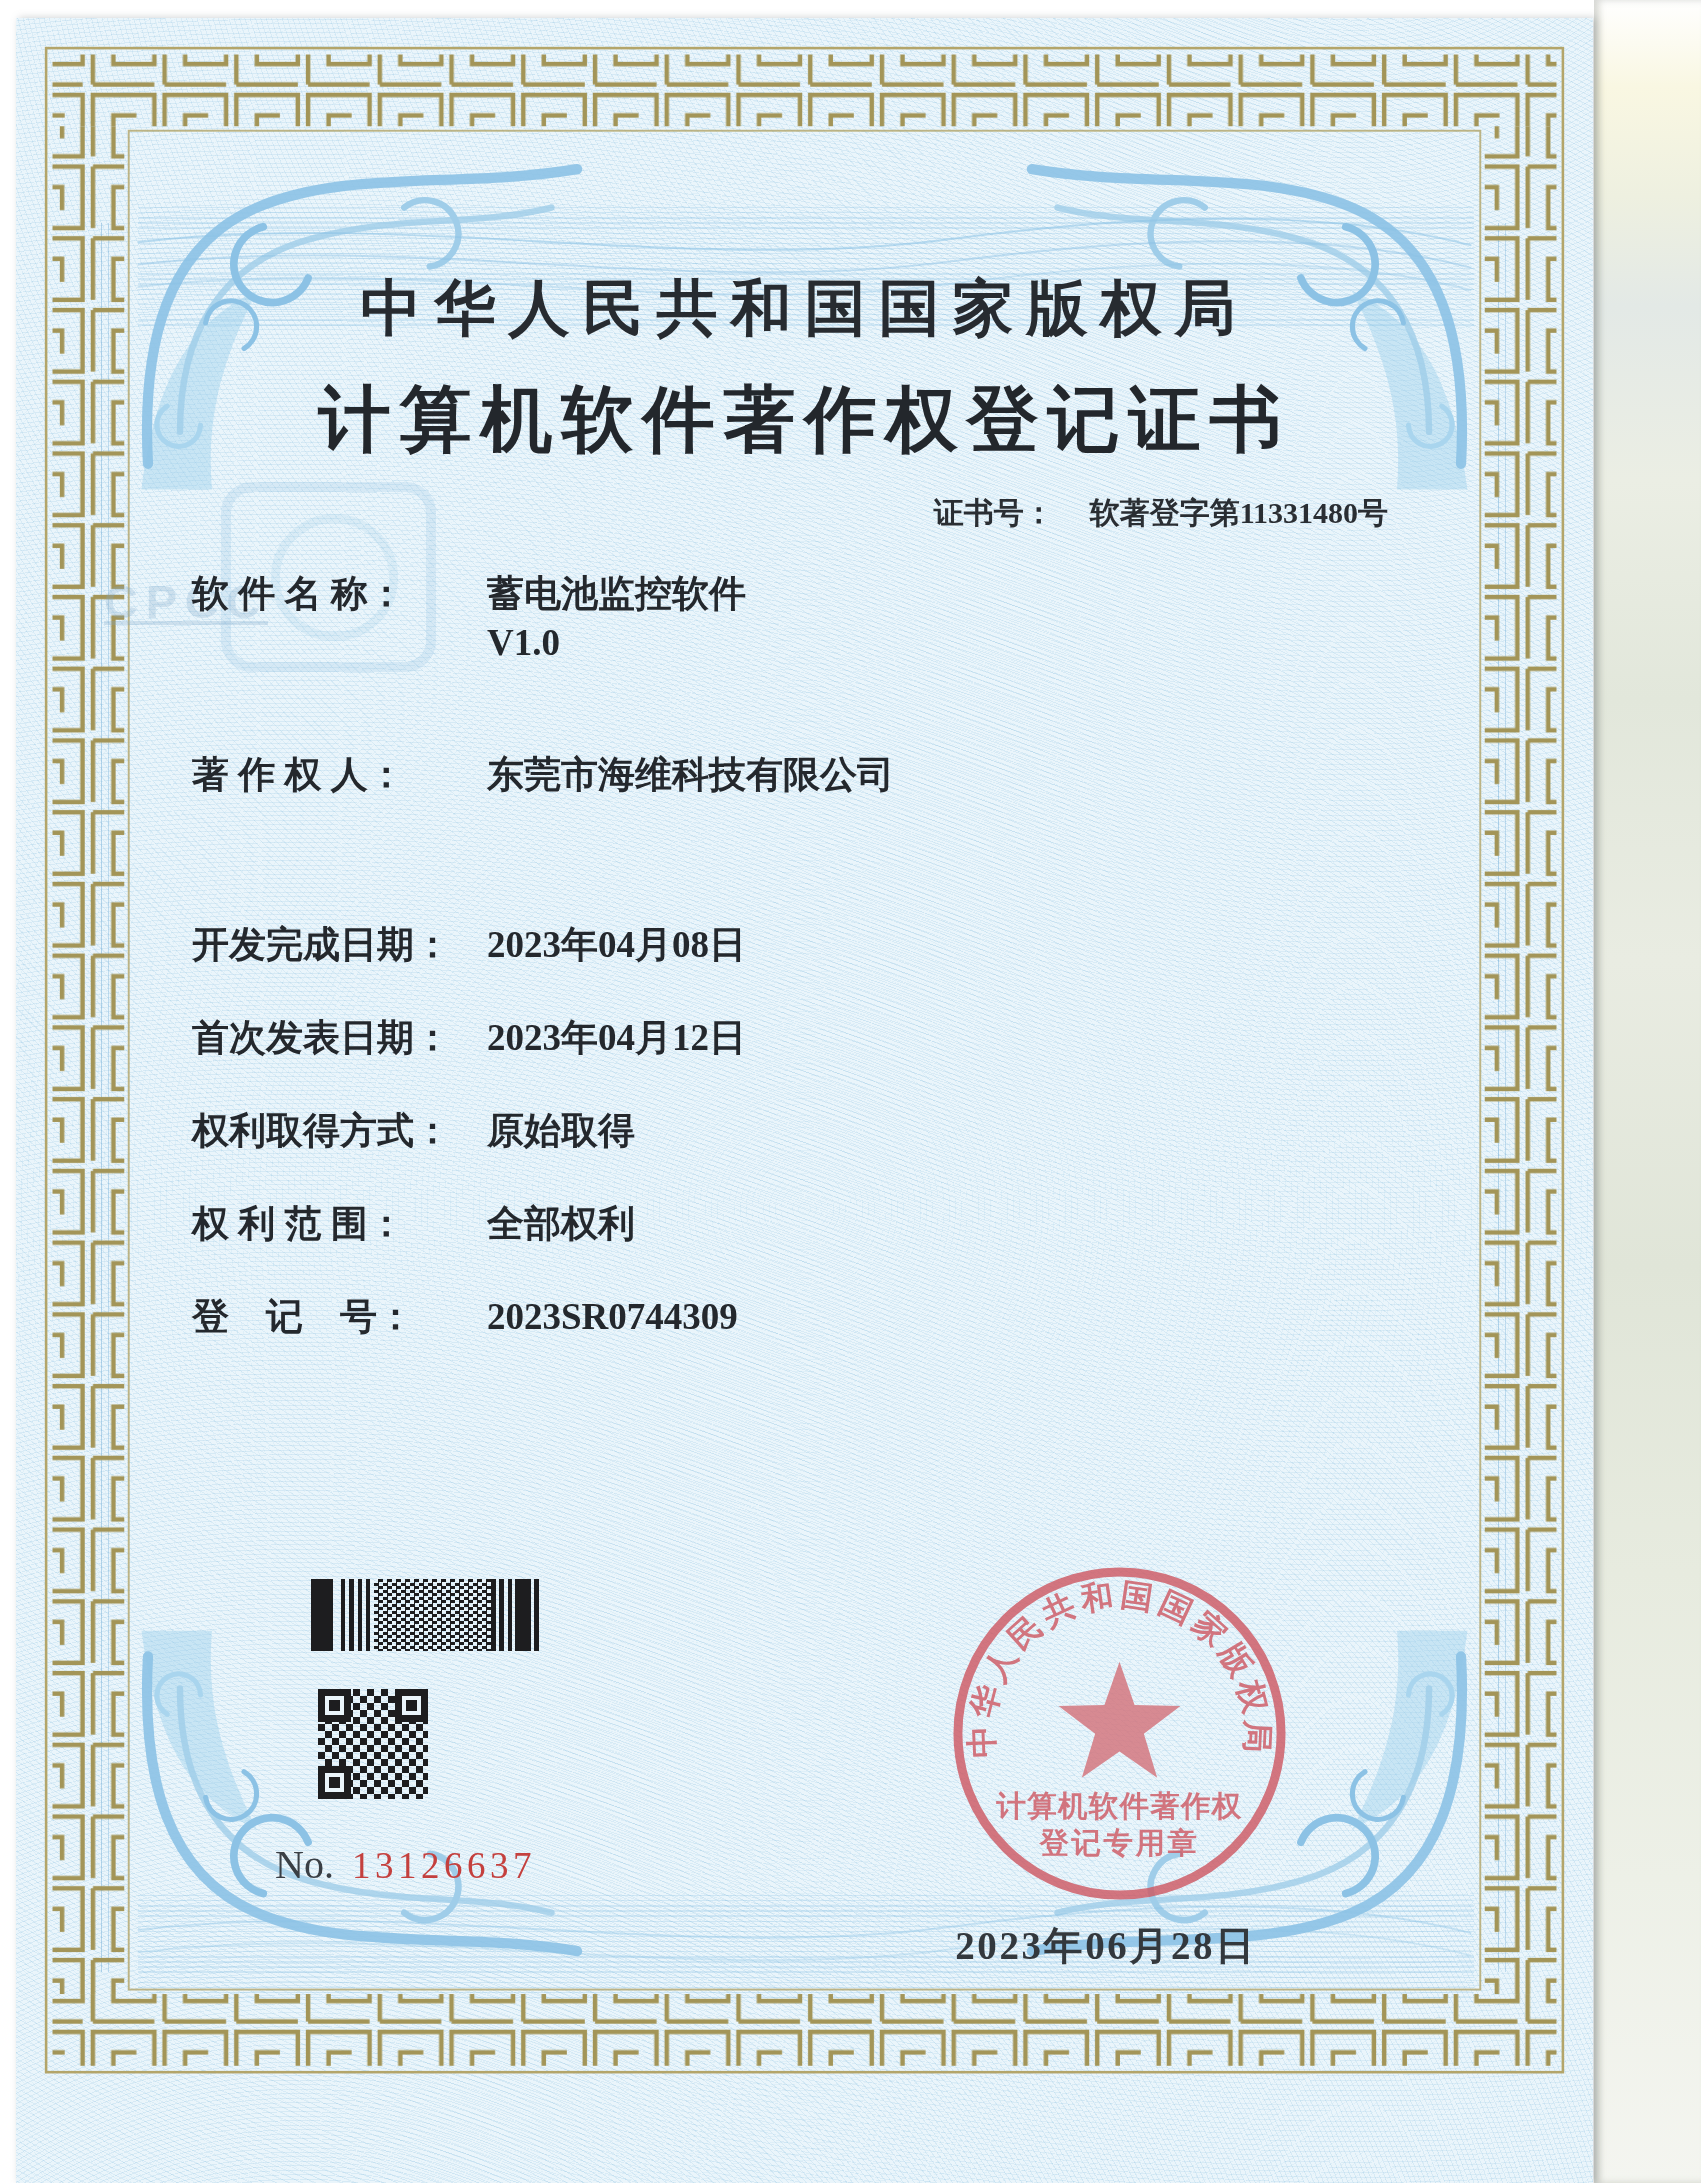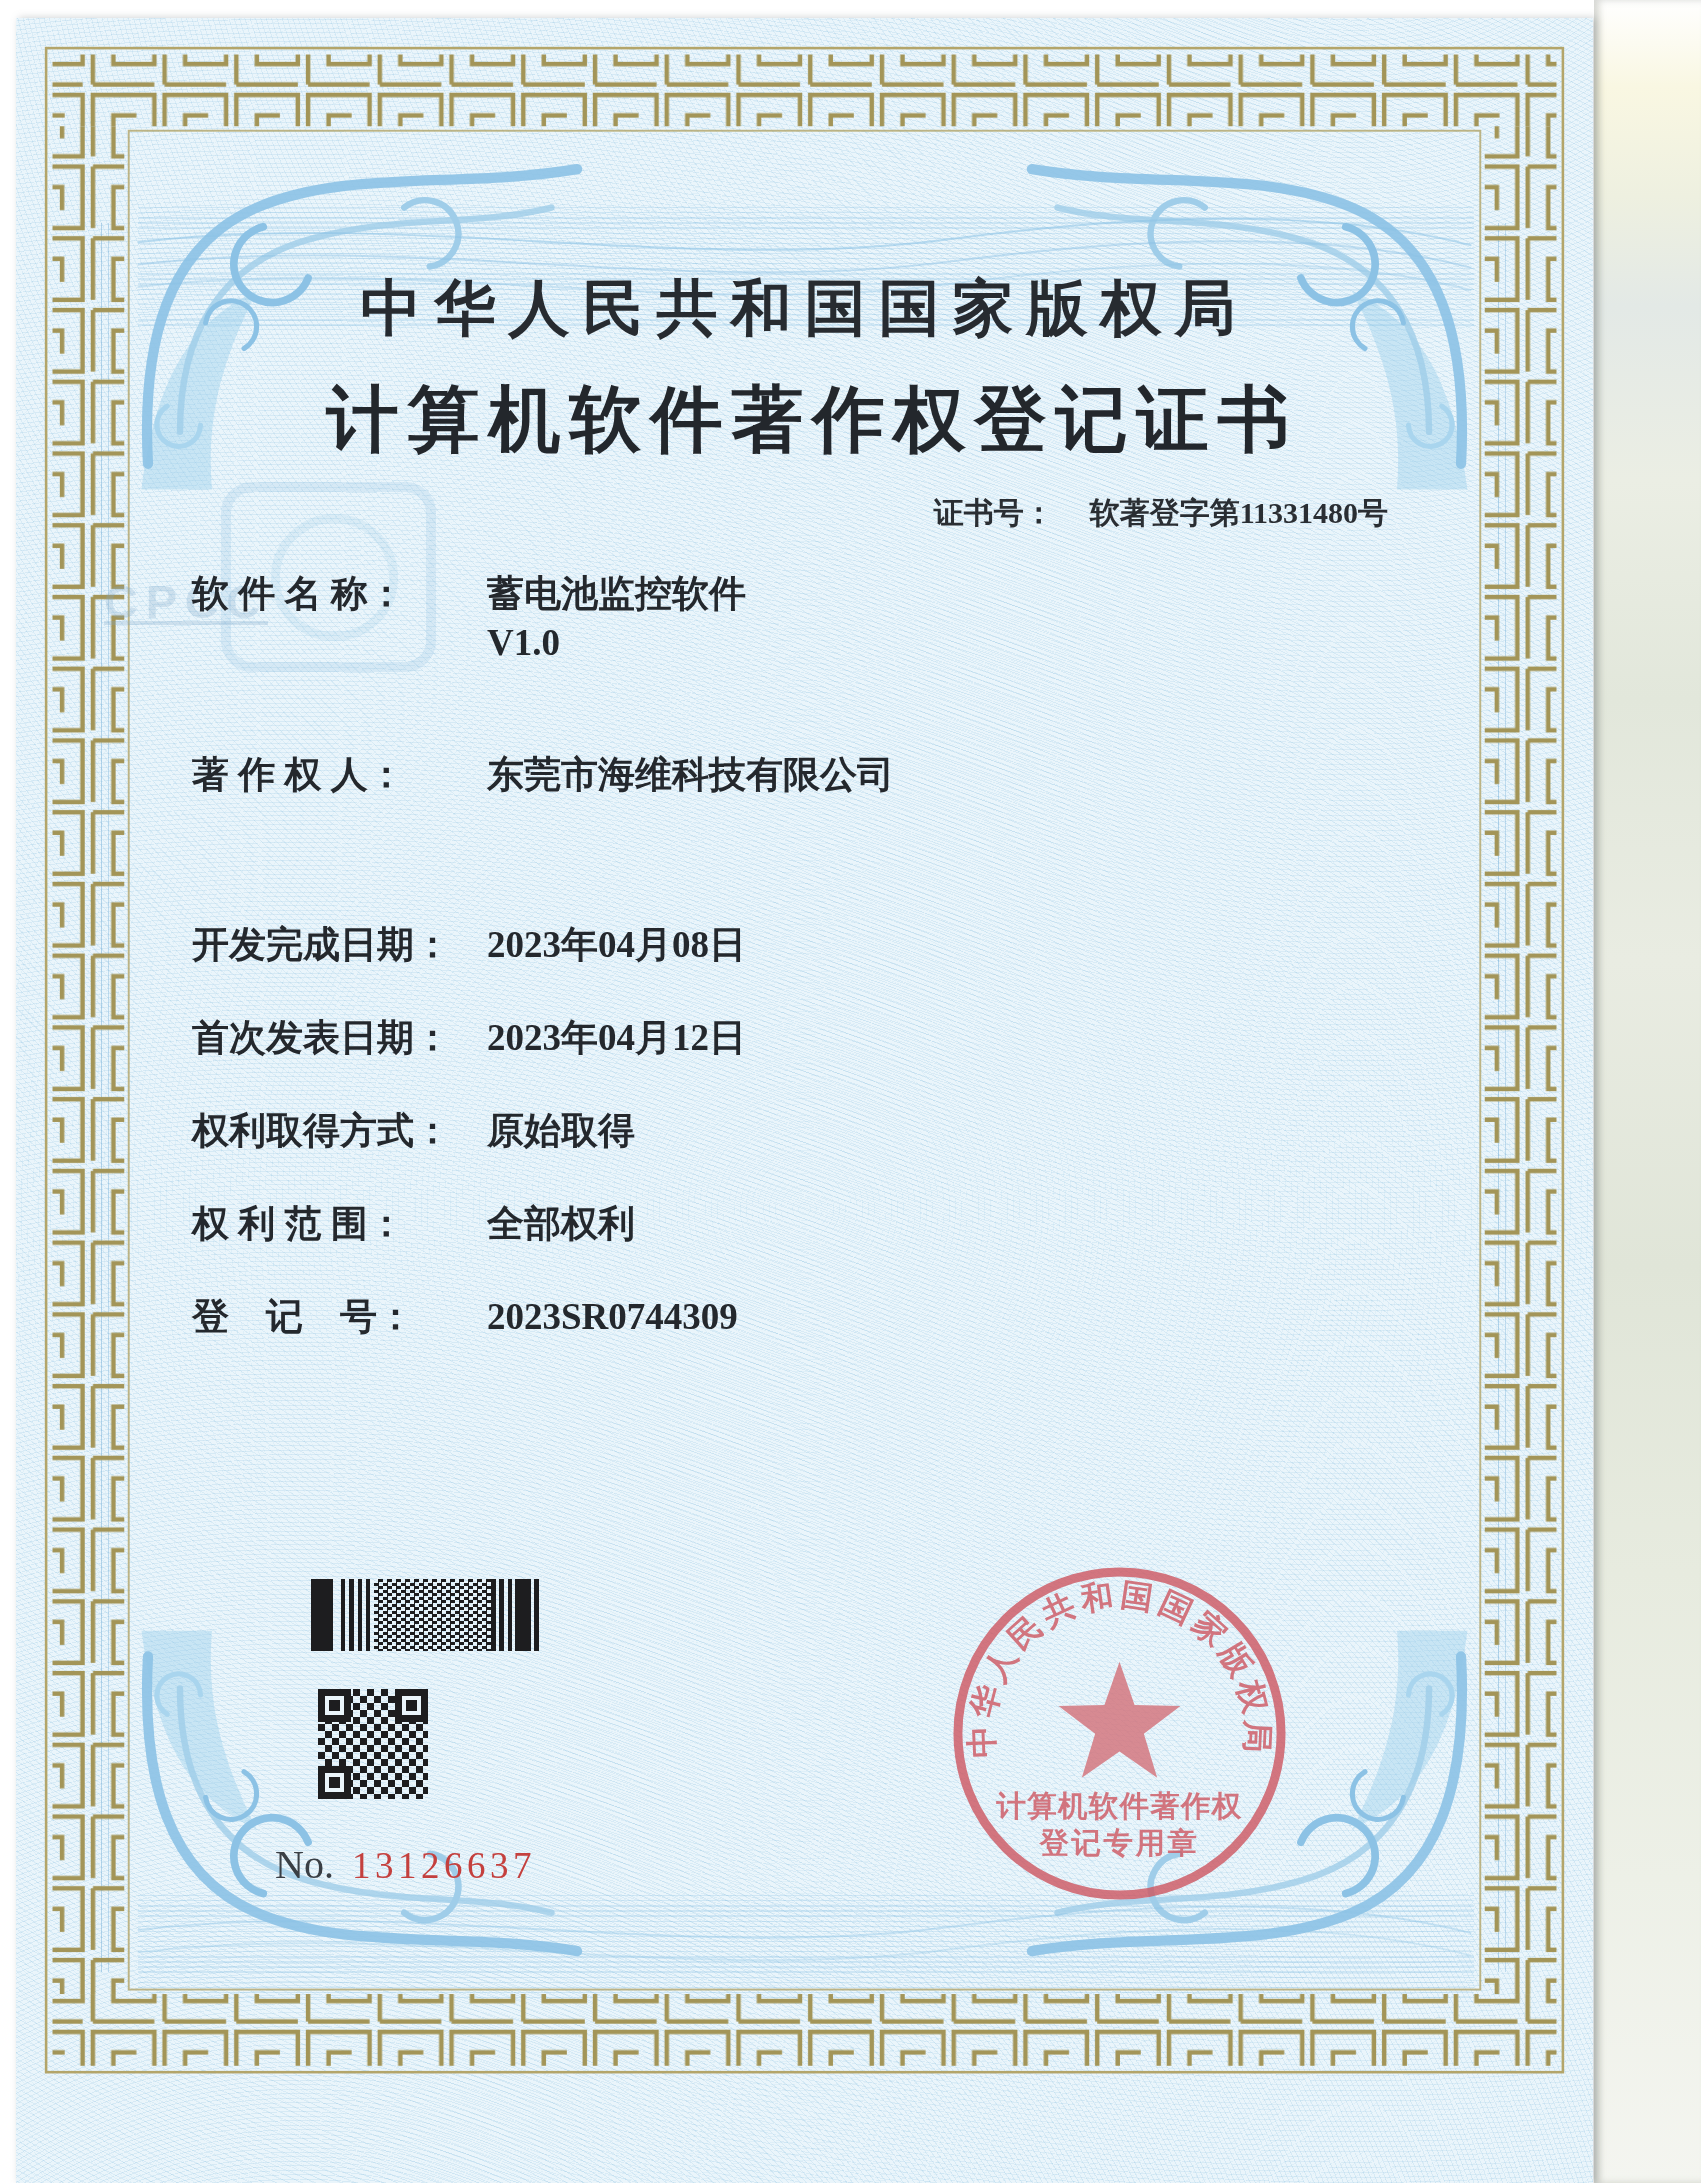--- a/index.html
+++ b/index.html
@@ -53,21 +53,21 @@
     position:absolute;left:88px;top:556px;
     font-family:"Liberation Sans","DejaVu Sans",sans-serif;
     font-size:47px;font-weight:700;letter-spacing:7.7px;color:rgba(130,170,200,.28);text-decoration:underline;
   }
   .org-title{
     position:absolute;left:0;top:250px;width:1577px;text-align:center;
     font-size:61px;font-weight:700;letter-spacing:13px;color:#272b30;white-space:nowrap;
   }
   .cert-title{
     position:absolute;left:0;top:354px;width:1577px;text-align:center;
-    font-size:72px;font-weight:800;letter-spacing:9px;color:#23272c;white-space:nowrap;padding-left:8px;
+    font-size:72px;font-weight:800;letter-spacing:9px;color:#23272c;white-space:nowrap;
   }
   .cert-no{
     position:absolute;top:475px;right:205px;
     font-size:30px;font-weight:700;color:#2a2e33;white-space:nowrap;
   }
   .cert-no .val{margin-left:36px;}
 
   .frow{position:absolute;left:176px;font-size:37px;font-weight:700;color:#24282d;white-space:nowrap;}
   .frow .flabel{display:inline-block;min-width:266px;}
   .frow .fvalue{display:inline-block;margin-left:29px;}
@@ -245,16 +245,17 @@
         <path id="sealArc" d="M90.7,337.8 A198,198 0 1 1 469.3,337.8" fill="none"></path>
         <text font-family="Liberation Serif, DejaVu Serif, serif" font-size="50" letter-spacing="8" fill="#ce5a64" font-weight="700">
           <textPath href="#sealArc" startOffset="50%" text-anchor="middle">中华人民共和国国家版权局</textPath>
         </text>
         <path d="M280,168 L303.5,235.6 L375.1,237.1 L318,280.4 L338.8,348.9 L280,308 L221.2,348.9 L242,280.4 L184.9,237.1 L256.5,235.6 Z" fill="#d4737b"></path>
         <text x="280" y="408" text-anchor="middle" font-family="Liberation Serif, DejaVu Serif, serif" font-size="46" font-weight="700" fill="#ce5a64" letter-spacing="2">计算机软件著作权</text>
         <text x="280" y="466" text-anchor="middle" font-family="Liberation Serif, DejaVu Serif, serif" font-size="46" font-weight="700" fill="#ce5a64" letter-spacing="4">登记专用章</text>
       </g>
     </svg>
 
+    <div class="issue-date">2023年06月28日</div>
 
   </div>
 </div>
 
 
 </body></html>

